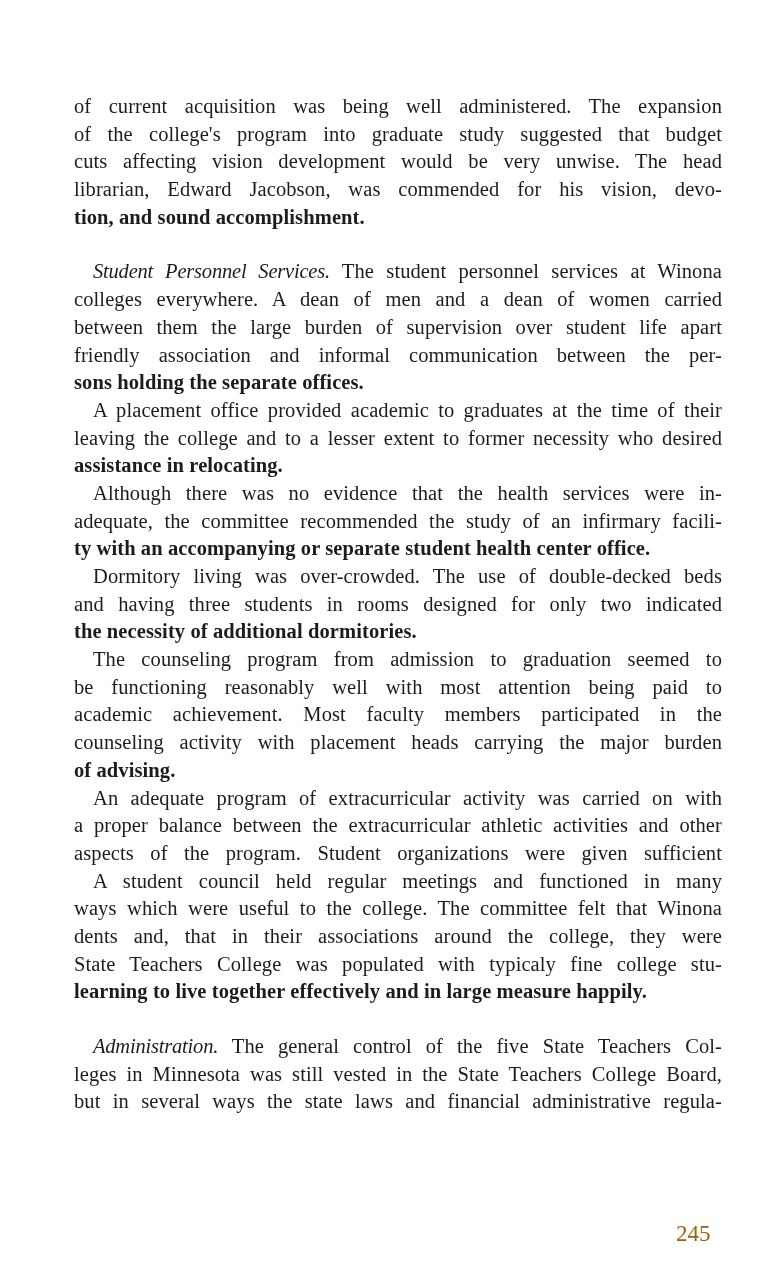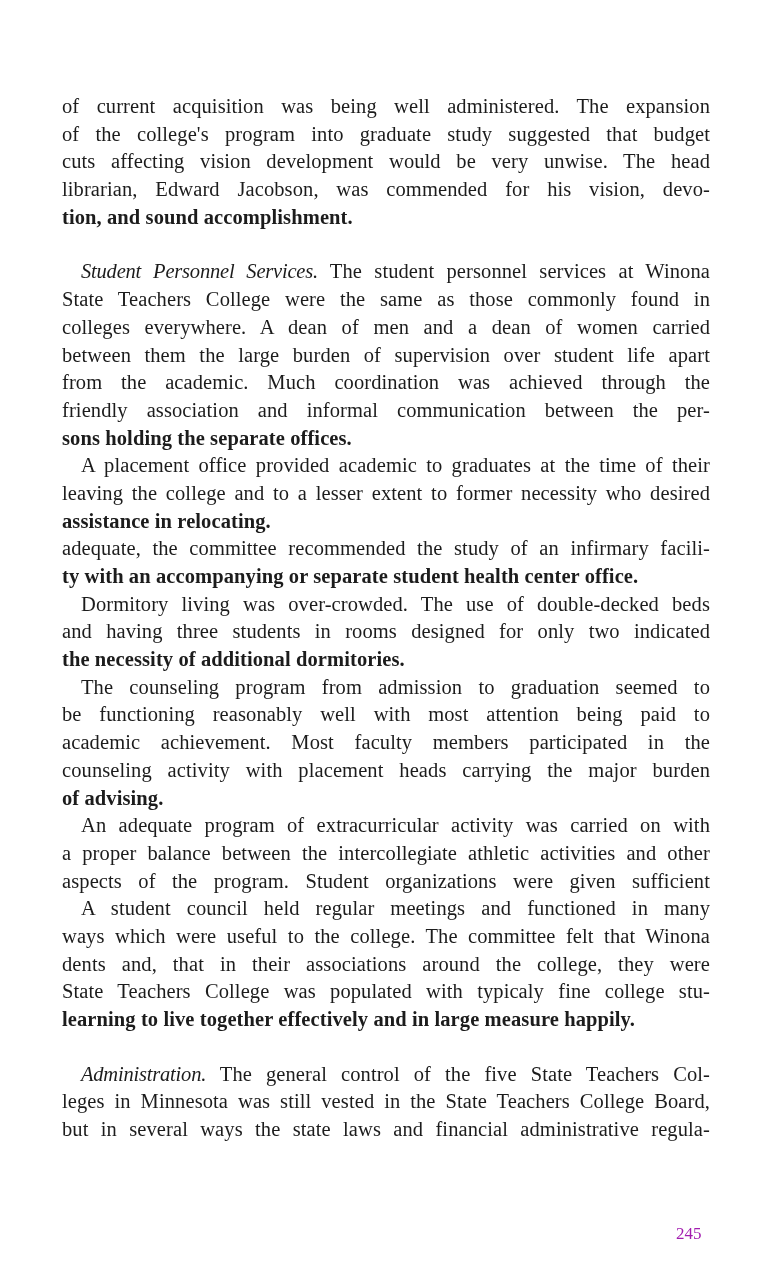--- a/index.html
+++ b/index.html
@@ -10,21 +10,21 @@
     body {
       width: 770px;
       height: 1281px;
       position: relative;
       overflow: hidden;
       font-family: "Liberation Serif", "DejaVu Serif", serif;
       color: #1c1c1c;
     }
     .page {
       position: absolute;
-      left: 62px;
+      left: 74px;
       top: 93px;
       width: 648px;
     }
     .line {
       display: block;
       height: 27.7px;
       line-height: 27.7px;
       font-size: 20.5px;
       white-space: nowrap;
       text-align: justify;
@@ -43,79 +43,78 @@
       height: 27px;
     }
     .head {
       font-style: italic;
       letter-spacing: -0.2px;
     }
     .page-number {
       position: absolute;
       left: 676px;
       top: 1223px;
-      font-size: 17px;
+      font-size: 23px;
       line-height: 22px;
       font-family: "Liberation Serif", "DejaVu Serif", serif;
-      color: #a21caf;
+      color: #a16207;
     }
   </style>
 </head>
 <body>
 
 <div class="page">
 
   <div class="para">
     <span class="line">of current acquisition was being well administered. The expansion</span>
     <span class="line">of the college's program into graduate study suggested that budget</span>
     <span class="line">cuts affecting vision development would be very unwise. The head</span>
     <span class="line">librarian, Edward Jacobson, was commended for his vision, devo-</span>
     <span class="line last">tion, and sound accomplishment.</span>
   </div>
 
   <span class="gap"></span>
 
   <div class="para">
     <span class="line indent"><span class="head">Student Personnel Services.</span><span> The student personnel services at Winona</span></span>
-    <span class="line">State Teachers College were the same as those commonly found in</span>
     <span class="line">colleges everywhere. A dean of men and a dean of women carried</span>
     <span class="line">between them the large burden of supervision over student life apart</span>
-    <span class="line">from the academic. Much coordination was achieved through the</span>
     <span class="line">friendly association and informal communication between the per-</span>
     <span class="line last">sons holding the separate offices.</span>
   </div>
 
   <div class="para">
     <span class="line indent">A placement office provided academic to graduates at the time of their</span>
     <span class="line">leaving the college and to a lesser extent to former necessity who desired</span>
     <span class="line last">assistance in relocating.</span>
   </div>
 
   <div class="para">
+    <span class="line indent">Although there was no evidence that the health services were in-</span>
     <span class="line">adequate, the committee recommended the study of an infirmary facili-</span>
     <span class="line last">ty with an accompanying or separate student health center office.</span>
   </div>
 
   <div class="para">
     <span class="line indent">Dormitory living was over-crowded. The use of double-decked beds</span>
     <span class="line">and having three students in rooms designed for only two indicated</span>
     <span class="line last">the necessity of additional dormitories.</span>
   </div>
 
   <div class="para">
     <span class="line indent">The counseling program from admission to graduation seemed to</span>
     <span class="line">be functioning reasonably well with most attention being paid to</span>
     <span class="line">academic achievement. Most faculty members participated in the</span>
     <span class="line">counseling activity with placement heads carrying the major burden</span>
     <span class="line last">of advising.</span>
   </div>
 
   <div class="para">
     <span class="line indent">An adequate program of extracurricular activity was carried on with</span>
-    <span class="line">a proper balance between the intercollegiate athletic activities and other</span>
+    <span class="line">a proper balance between the extracurricular athletic activities and other</span>
     <span class="line">aspects of the program. Student organizations were given sufficient</span>
   </div>
 
   <div class="para">
     <span class="line indent">A student council held regular meetings and functioned in many</span>
     <span class="line">ways which were useful to the college. The committee felt that Winona</span>
     <span class="line">dents and, that in their associations around the college, they were</span>
     <span class="line">State Teachers College was populated with typicaly fine college stu-</span>
     <span class="line last">learning to live together effectively and in large measure happily.</span>
   </div>

